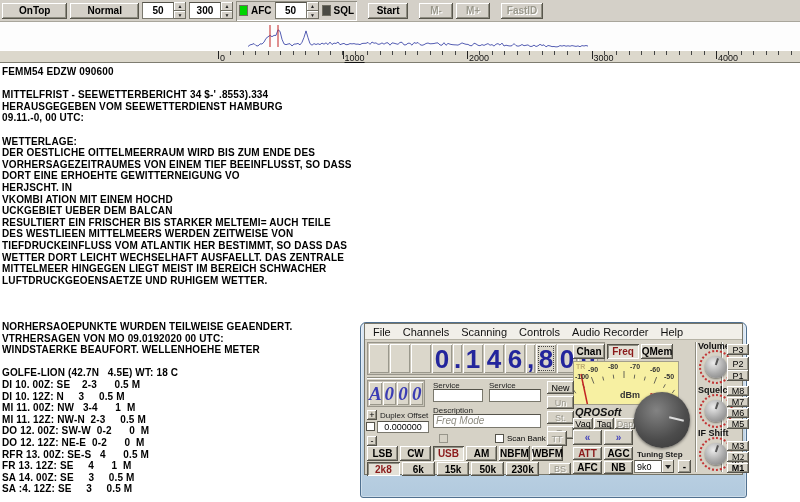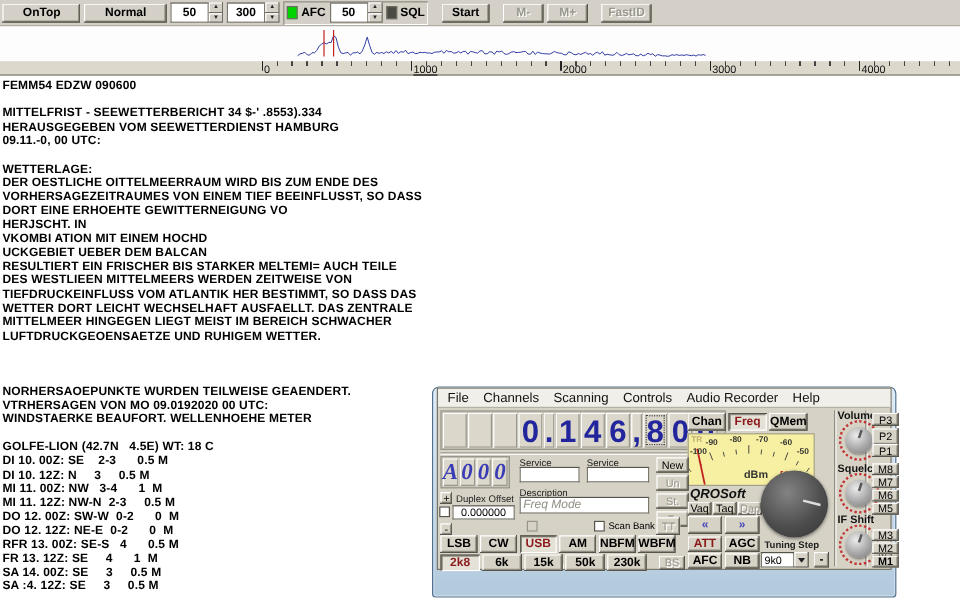--- a/index.html
+++ b/index.html
@@ -369,18 +369,18 @@
       <div id="pm-col">
           <div class="pbtn small" style="left: 362px; top: 4px; width: 22px; height: 11px;">P3</div>
           <div class="pbtn small" style="left: 362px; top: 17px; width: 22px; height: 14px;">P2</div>
           <div class="pbtn small" style="left: 362px; top: 30px; width: 22px; height: 11px;">P1</div>
           <div class="pbtn small" style="left: 362px; top: 46px; width: 22px; height: 10px;">M8</div>
           <div class="pbtn small" style="left: 362px; top: 57px; width: 22px; height: 10px;">M7</div>
           <div class="pbtn small" style="left: 362px; top: 68px; width: 22px; height: 10px;">M6</div>
           <div class="pbtn small" style="left: 362px; top: 79px; width: 22px; height: 10px;">M5</div>
           <div class="pbtn small" style="left: 362px; top: 90px; width: 22px; height: 10px; margin-top: 25px;">M4</div>
           <div class="pbtn small" style="left: 362px; top: 101px; width: 22px; height: 10px;">M3</div>
-          <div class="pbtn small" style="left: 362px; top: 112px; width: 22px; height: 10px;">M2</div>
+          <div class="pbtn small" style="left: 362px; top: 112px; width: 22px; height: 10px; font-family: Liberation Serif, serif;">M2</div>
           <div class="pbtn small" style="left: 362px; top: 123px; width: 22px; height: 10px; font-weight: bold;">M1</div>
         </div>
     </div>
   </div>
 </div>
 
 </body></html>

